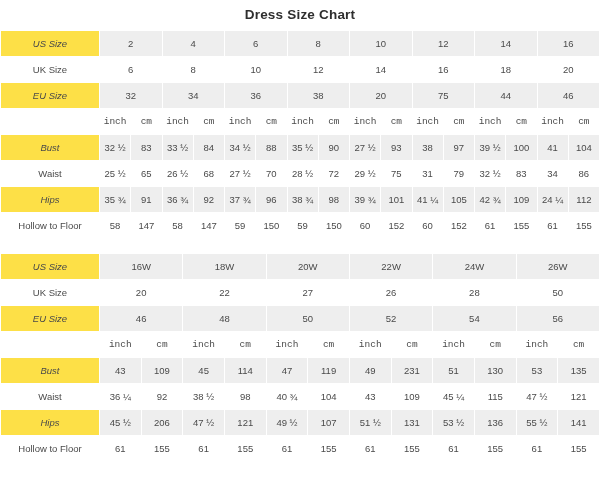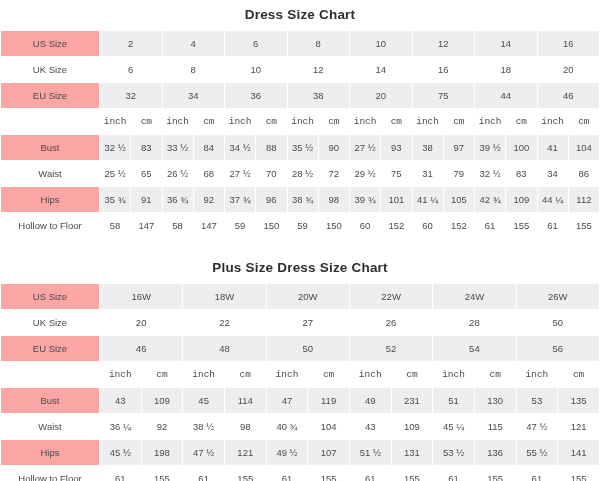--- a/index.html
+++ b/index.html
@@ -49,21 +49,21 @@
   
   tr.shade td { background: #eeeeee; }
   tr.plain td { background: #ffffff; }
 
   
   td.rowlabel {
     background: #ffffff;
     color: #4a4a4a;
     font-size: 9.5px;
   }
-  tr.shade td.rowlabel { background: #fca5a5; }
+  tr.shade td.rowlabel { background: #fde047; font-style: italic; }
 
   .unit-row td { font-size: 9px; color: #555; font-family: Liberation Mono, monospace; }
 
   .spacer {
     height: 14px;
     background: #ffffff;
   }
 </style>
 </head>
 <body>
@@ -173,21 +173,21 @@
             <td colspan="1">37 ¾</td>
             <td colspan="1">96</td>
             <td colspan="1">38 ¾</td>
             <td colspan="1">98</td>
             <td colspan="1">39 ¾</td>
             <td colspan="1">101</td>
             <td colspan="1">41 ¼</td>
             <td colspan="1">105</td>
             <td colspan="1">42 ¾</td>
             <td colspan="1">109</td>
-            <td colspan="1">44 ¼</td>
+            <td colspan="1">24 ¼</td>
             <td colspan="1">112</td>
           </tr>
           <tr class="plain">
             <td class="rowlabel" style="width: 96px;">Hollow to Floor</td>
             <td colspan="1">58</td>
             <td colspan="1">147</td>
             <td colspan="1">58</td>
             <td colspan="1">147</td>
             <td colspan="1">59</td>
             <td colspan="1">150</td>
@@ -202,21 +202,20 @@
             <td colspan="1">61</td>
             <td colspan="1">155</td>
           </tr>
         </tbody>
     </table>
   </div>
 
   <div class="spacer"></div>
 
   <div class="chart-block">
-    <div class="chart-title">Plus Size Dress Size Chart</div>
     <table class="size-table">
       <tbody>
           <tr class="shade">
             <td class="rowlabel" style="width: 96px;">US Size</td>
             <td colspan="2">16W</td>
             <td colspan="2">18W</td>
             <td colspan="2">20W</td>
             <td colspan="2">22W</td>
             <td colspan="2">24W</td>
             <td colspan="2">26W</td>
@@ -280,21 +279,21 @@
             <td colspan="1">43</td>
             <td colspan="1">109</td>
             <td colspan="1">45 ¼</td>
             <td colspan="1">115</td>
             <td colspan="1">47 ½</td>
             <td colspan="1">121</td>
           </tr>
           <tr class="shade">
             <td class="rowlabel" style="width: 96px;">Hips</td>
             <td colspan="1">45 ½</td>
-            <td colspan="1">198</td>
+            <td colspan="1">206</td>
             <td colspan="1">47 ½</td>
             <td colspan="1">121</td>
             <td colspan="1">49 ½</td>
             <td colspan="1">107</td>
             <td colspan="1">51 ½</td>
             <td colspan="1">131</td>
             <td colspan="1">53 ½</td>
             <td colspan="1">136</td>
             <td colspan="1">55 ½</td>
             <td colspan="1">141</td>

